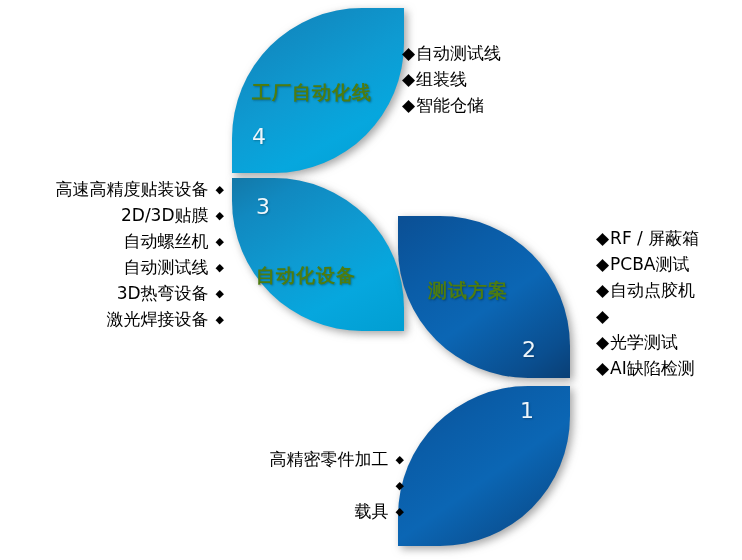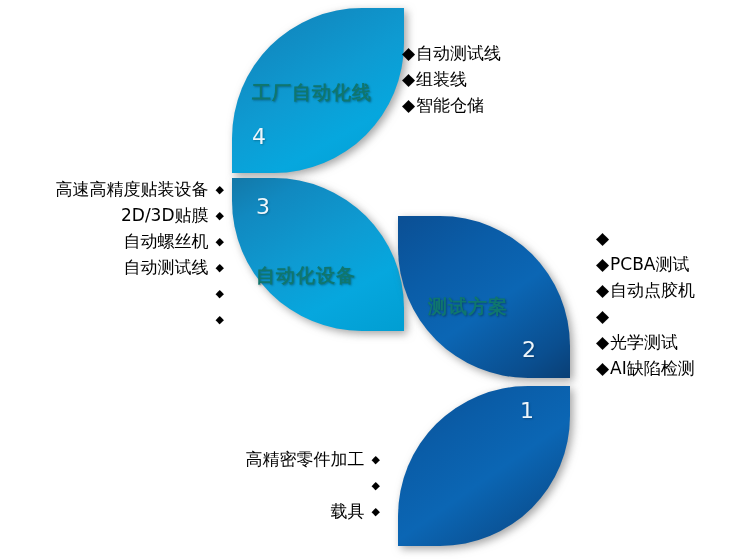--- a/index.html
+++ b/index.html
@@ -51,21 +51,21 @@
   }
 
   
   .r-tl-br .face { border-radius: 130px 0 130px 0; }
   .r-tr-bl .face { border-radius: 0 130px 0 130px; }
 
   .leaf-title {
     font-size: 19px;
     font-weight: bold;
     letter-spacing: 1px;
-    color: #0f766e;
+    color: #4d7c0f;
     text-shadow: 1px 1px 2px rgba(0,0,0,0.30);
     white-space: nowrap;
   }
   .leaf-num {
     font-size: 22px;
     font-weight: normal;
     color: #eef6fb;
     text-shadow: 1px 1px 2px rgba(0,0,0,0.25);
   }
 
@@ -148,40 +148,43 @@
     </div>
     <div class="row">
       <span class="bullet-text">自动螺丝机</span>
       <span class="dia small">◆</span>
     </div>
     <div class="row">
       <span class="bullet-text">自动测试线</span>
       <span class="dia small">◆</span>
     </div>
     <div class="row">
-      <span class="dia small">◆</span>
-    </div>
-    <div class="row">
+      <span class="bullet-text">3D热弯设备</span>
+      <span class="dia small">◆</span>
+    </div>
+    <div class="row">
+      <span class="bullet-text">激光焊接设备</span>
       <span class="dia small">◆</span>
     </div>
   </div>
 
   <div class="leaf dk r-tr-bl" style="left:398px; top:216px; width:172px; height:162px;">
     <div class="shape">
       <div class="face"></div>
     </div>
     <div class="content" style="padding:0;">
-      <div class="leaf-title" style="position:absolute; left:30px; top:78px;text-align:right;">测试方案</div>
+      <div class="leaf-title" style="position:absolute; left:30px; top:62px;text-align:right;">测试方案</div>
       <div class="leaf-num" style="position:absolute; right:34px; bottom:16px;">2</div>
     </div>
   </div>
 
   <div class="bullets right-side" style="left:596px; top:225px;">
     <div class="row">
       <span class="dia big">◆</span>
+      <span class="bullet-text">RF / 屏蔽箱</span>
     </div>
     <div class="row">
       <span class="dia big">◆</span>
       <span class="bullet-text">PCBA测试</span>
     </div>
     <div class="row">
       <span class="dia big">◆</span>
       <span class="bullet-text">自动点胶机</span>
     </div>
     <div class="row">
@@ -199,21 +202,21 @@
 
   <div class="leaf dk r-tl-br" style="left:398px; top:386px; width:172px; height:160px;">
     <div class="shape">
       <div class="face"></div>
     </div>
     <div class="content" style="padding:0;">
       <div class="leaf-num" style="position:absolute; right:36px; top:12px;">1</div>
     </div>
   </div>
 
-  <div class="bullets left-side" style="left:132px; top:446px; width:248px;text-align:center;">
+  <div class="bullets left-side" style="left:156px; top:446px; width:248px;text-align:center;">
     <div class="row">
       <span class="bullet-text">高精密零件加工</span>
       <span class="dia small">◆</span>
     </div>
     <div class="row">
       <span class="dia small">◆</span>
     </div>
     <div class="row">
       <span class="bullet-text">载具</span>
       <span class="dia small">◆</span>

